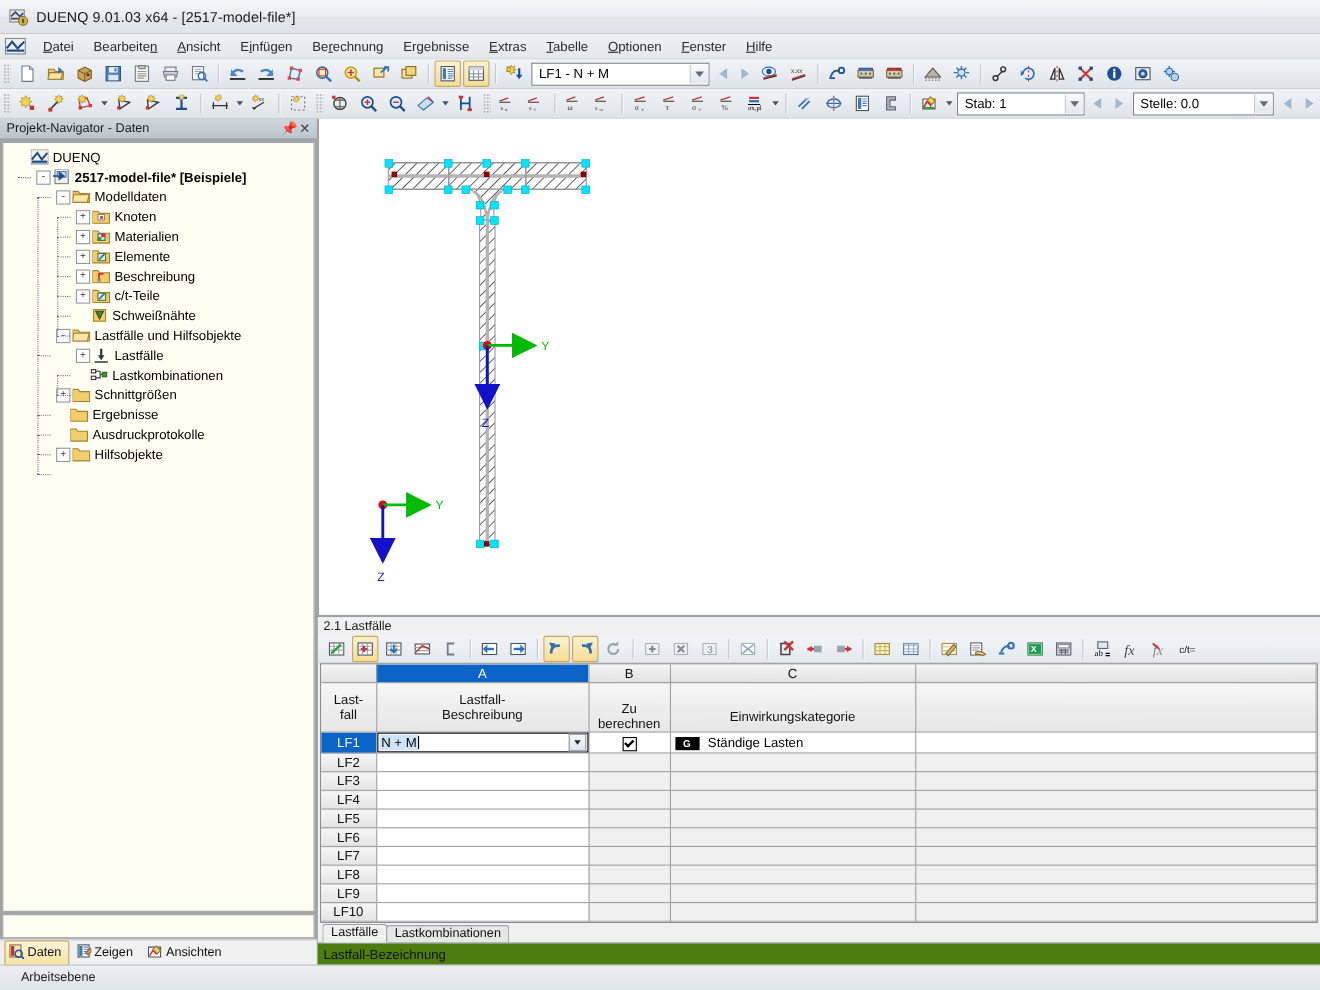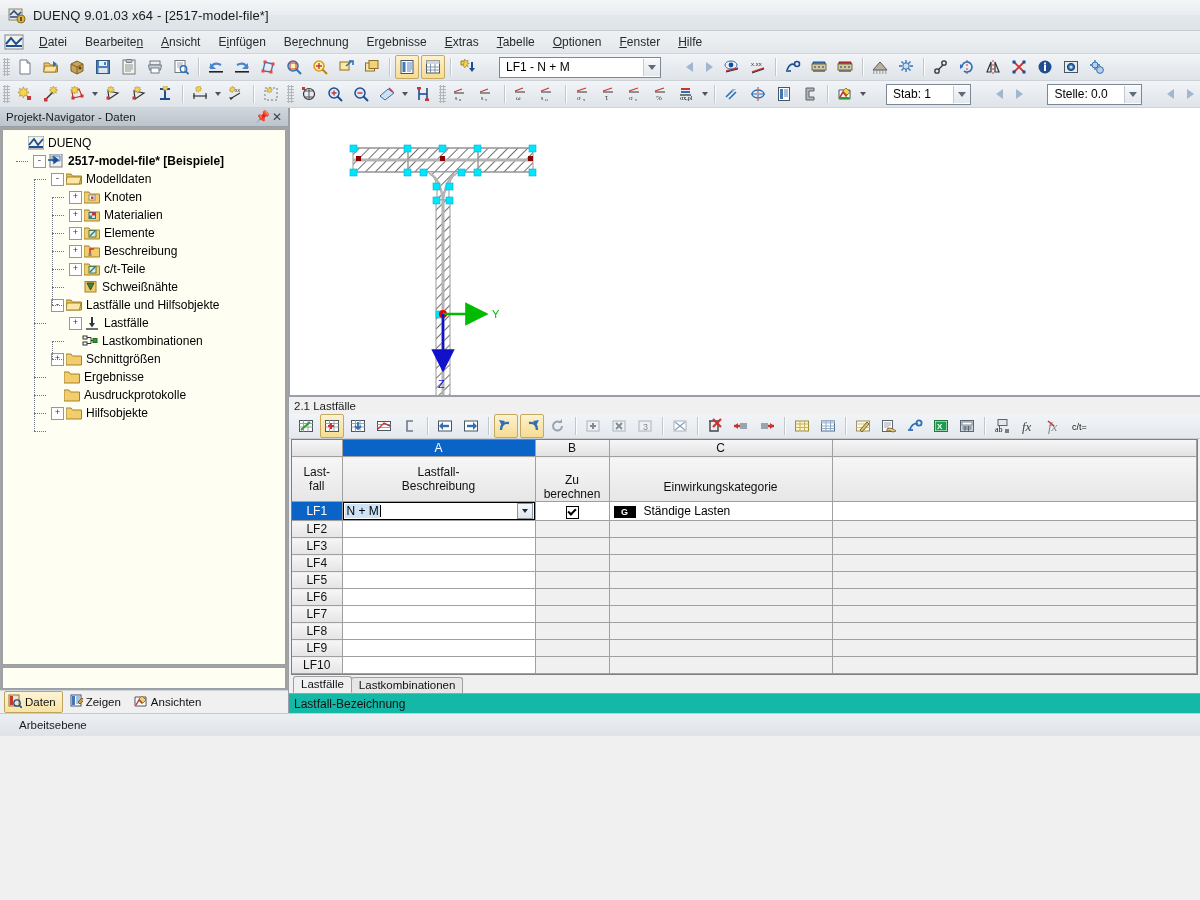--- a/index.html
+++ b/index.html
@@ -3,21 +3,21 @@
 <meta charset="utf-8">
 <style>
   html,body{margin:0;padding:0;}
   body{
     width:1200px;height:900px;overflow:hidden;
     font-family:"Liberation Sans","DejaVu Sans",sans-serif;
     font-size:12px;color:#000;
     background:#f0f0f0;
     -webkit-font-smoothing:none;
   }
-  .app{position:relative;width:1200px;height:736px;display:flex;flex-direction:column;}
+  .app{position:relative;width:1200px;height:900px;display:flex;flex-direction:column;}
 
   
   .titlebar{
     height:30px;flex:0 0 30px;display:flex;align-items:center;
     background:linear-gradient(to bottom,#f4f6f8 0%,#e9edf1 48%,#e2e7ec 52%,#dfe4ea 100%);
     border-bottom:1px solid #c8ccd0;padding-left:8px;gap:7px;
   }
   .title-icon{width:18px;height:18px;position:relative;flex:0 0 18px;}
   .title-text{font-size:13px;color:#1a1a1a;letter-spacing:.1px;}
 
@@ -45,21 +45,21 @@
   .tbtn{width:22px;height:22px;margin:0 1px;display:flex;align-items:center;justify-content:center;
         border:1px solid transparent;border-radius:2px;position:relative;flex:0 0 22px;}
   .tbtn.pressed{border-color:#c5a95e;background:linear-gradient(to bottom,#fdf2cf,#f6dc93);}
   .tsep{width:1px;height:18px;background:#c2c7cc;margin:0 4px;flex:0 0 1px;
         box-shadow:1px 0 0 #fbfcfd;}
   .tdrop{width:10px;height:22px;display:flex;align-items:center;justify-content:center;flex:0 0 10px;}
   .tdrop:after{content:"";border-left:3px solid transparent;border-right:3px solid transparent;border-top:4px solid #4a5560;}
 
   
   .tcombo{height:19px;display:flex;align-items:center;background:#fff;border:1px solid #7b8794;
-          margin:0 18px;position:relative;}
+          margin:0 2px;position:relative;}
   .tcombo .val{padding:0 6px;font-size:12px;color:#000;white-space:nowrap;overflow:hidden;flex:1;line-height:19px;}
   .tcombo .arrow{width:16px;height:17px;display:flex;align-items:center;justify-content:center;
                  background:linear-gradient(to bottom,#f7f9fb,#e3e8ed);border-left:1px solid #c3c9cf;flex:0 0 16px;}
   .tcombo .arrow:after{content:"";border-left:4px solid transparent;border-right:4px solid transparent;border-top:5px solid #5e6b78;}
   .navarrow{width:20px;height:22px;display:flex;align-items:center;justify-content:center;flex:0 0 20px;}
   .navarrow .tri-l{width:0;height:0;border-top:5px solid transparent;border-bottom:5px solid transparent;border-right:7px solid #9fb8cf;}
   .navarrow .tri-r{width:0;height:0;border-top:5px solid transparent;border-bottom:5px solid transparent;border-left:7px solid #9fb8cf;}
 
   
   .body{flex:1 1 auto;display:flex;min-height:0;}
@@ -132,21 +132,21 @@
   .chk:after{content:"";width:6px;height:3px;border-left:2px solid #000;border-bottom:2px solid #000;
              transform:rotate(-45deg) translate(1px,-1px);}
   .badge-g{display:inline-flex;align-items:center;justify-content:center;width:22px;height:12px;
            background:#000;color:#fff;font-size:9px;font-weight:bold;margin:0 8px 0 4px;vertical-align:middle;}
 
   .tbl-tabs{height:18px;flex:0 0 18px;display:flex;align-items:flex-end;padding-left:4px;background:#f0f0f0;}
   .ttab{font-size:11.5px;padding:1px 7px 2px;border:1px solid #9aa0a6;border-bottom:none;
         background:#e6e6e6;color:#111;margin-right:-1px;border-radius:3px 3px 0 0;}
   .ttab.active{background:#f0f0f0;border-bottom:1px solid #f0f0f0;position:relative;z-index:2;}
   .tbl-status{height:19px;flex:0 0 19px;display:flex;align-items:center;padding-left:5px;
-              font-size:12px;color:#111;border-top:1px solid #9aa0a6;background:#14b8a6;}
+              font-size:12px;color:#111;border-top:1px solid #9aa0a6;background:#4d7c0f;}
 
   
   .statusbar{height:22px;flex:0 0 22px;display:flex;align-items:center;padding-left:19px;
              background:linear-gradient(to bottom,#eceff2,#dfe4e9);border-top:1px solid #c6cbd0;
              font-size:11.5px;color:#1b1b1b;}
 
   
   .nav-bottom-strip{height:20px;flex:0 0 20px;background:#fffef2;border:1px solid #9aa0a6;margin:0 2px 1px;}
 </style>
 </head>

